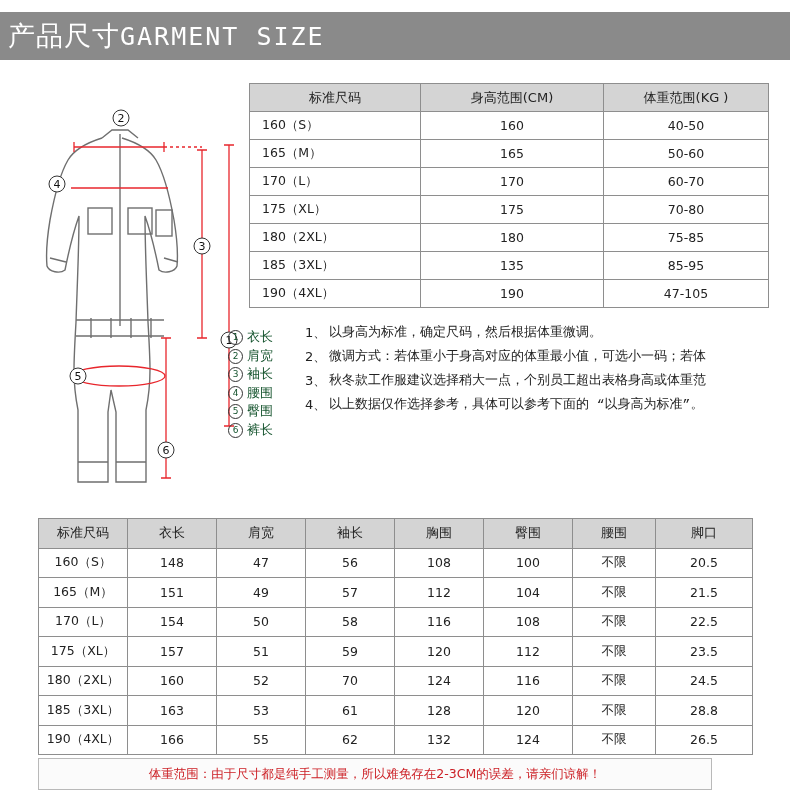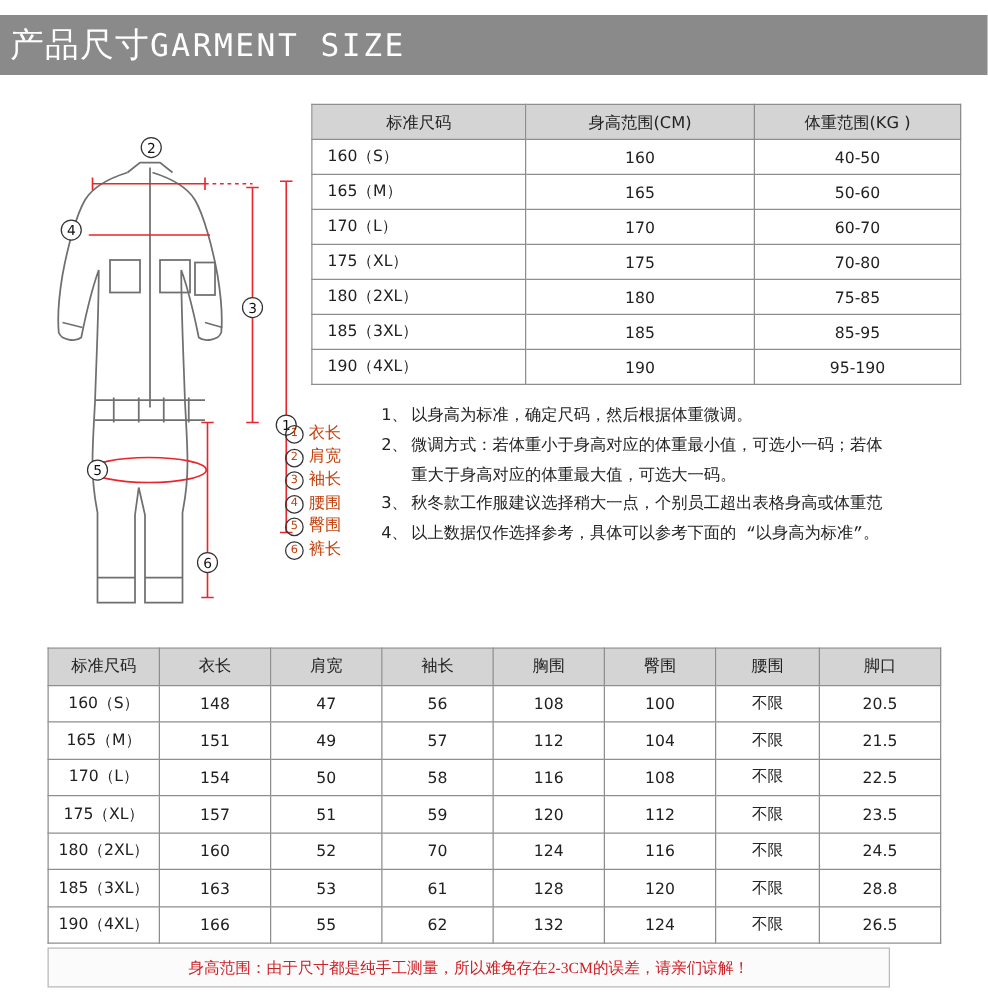--- a/index.html
+++ b/index.html
@@ -80,24 +80,24 @@
     top: 90px;
     width: 225px;
     height: 400px;
   }
   .figure svg { display:block; }
 
   
   .legend {
     position: absolute;
     left: 228px;
-    top: 338px;
+    top: 328px;
     font-size: 13px;
     line-height: 18.5px;
-    color: #c2410c;
+    color: #14532d;
   }
   .legend .row { white-space: nowrap; }
   .circ {
     display: inline-block;
     width: 13px;
     height: 13px;
     line-height: 12px;
     border: 1px solid #333;
     border-radius: 50%;
     text-align: center;
@@ -161,21 +161,21 @@
     width: 672px;
     height: 30px;
     border: 1px solid #b9b9b9;
     background: #fbfbfb;
     display: flex;
     align-items: center;
     justify-content: center;
     font-size: 12.5px;
   }
   .warn-box .red { color: #cc2026; }
-  .warn-box .body { color: #cc2026; font-family: Liberation Serif, serif; }
+  .warn-box .body { color: #cc2026; }
 
   .label-txt {
     font-size: 11px;
     fill: #111;
     font-family: "DejaVu Sans", "Liberation Sans", sans-serif;
   }
 </style>
 </head>
 <body>
 
@@ -297,27 +297,27 @@
         <td class="col-b">175</td>
         <td class="col-c">70-80</td>
       </tr>
       <tr>
         <td class="col-a">180（2XL）</td>
         <td class="col-b">180</td>
         <td class="col-c">75-85</td>
       </tr>
       <tr>
         <td class="col-a">185（3XL）</td>
-        <td class="col-b">185</td>
+        <td class="col-b">135</td>
         <td class="col-c">85-95</td>
       </tr>
       <tr>
         <td class="col-a">190（4XL）</td>
         <td class="col-b">190</td>
-        <td class="col-c">95-190</td>
+        <td class="col-c">47-105</td>
       </tr>
     </tbody>
   </table>
 
   <div class="legend">
     <div class="row"><span class="circ">1</span><span>衣长</span></div>
     <div class="row"><span class="circ">2</span><span>肩宽</span></div>
     <div class="row"><span class="circ">3</span><span>袖长</span></div>
     <div class="row"><span class="circ">4</span><span>腰围</span></div>
     <div class="row"><span class="circ">5</span><span>臀围</span></div>
@@ -326,21 +326,20 @@
 
   <div class="notes">
     <div class="note">
       <span class="num">1、</span>
       <span class="txt">以身高为标准，确定尺码，然后根据体重微调。</span>
     </div>
     <div class="note">
       <span class="num">2、</span>
       <span class="txt">微调方式：若体重小于身高对应的体重最小值，可选小一码；若体</span>
     </div>
-    <div class="cont">重大于身高对应的体重最大值，可选大一码。</div>
     <div class="note">
       <span class="num">3、</span>
       <span class="txt">秋冬款工作服建议选择稍大一点，个别员工超出表格身高或体重范</span>
     </div>
     <div class="note">
       <span class="num">4、</span>
       <span class="txt">以上数据仅作选择参考，具体可以参考下面的 “以身高为标准”。</span>
     </div>
   </div>
 
@@ -425,17 +424,17 @@
         <td class="c3">62</td>
         <td class="c4">132</td>
         <td class="c5">124</td>
         <td class="c6">不限</td>
         <td class="c7">26.5</td>
       </tr>
     </tbody>
   </table>
 
   <div class="warn-box">
-    <span class="red">身高范围：</span>
+    <span class="red">体重范围：</span>
       <span class="body">由于尺寸都是纯手工测量，所以难免存在2-3CM的误差，请亲们谅解！</span>
   </div>
 
 </div>
 
 </body></html>

